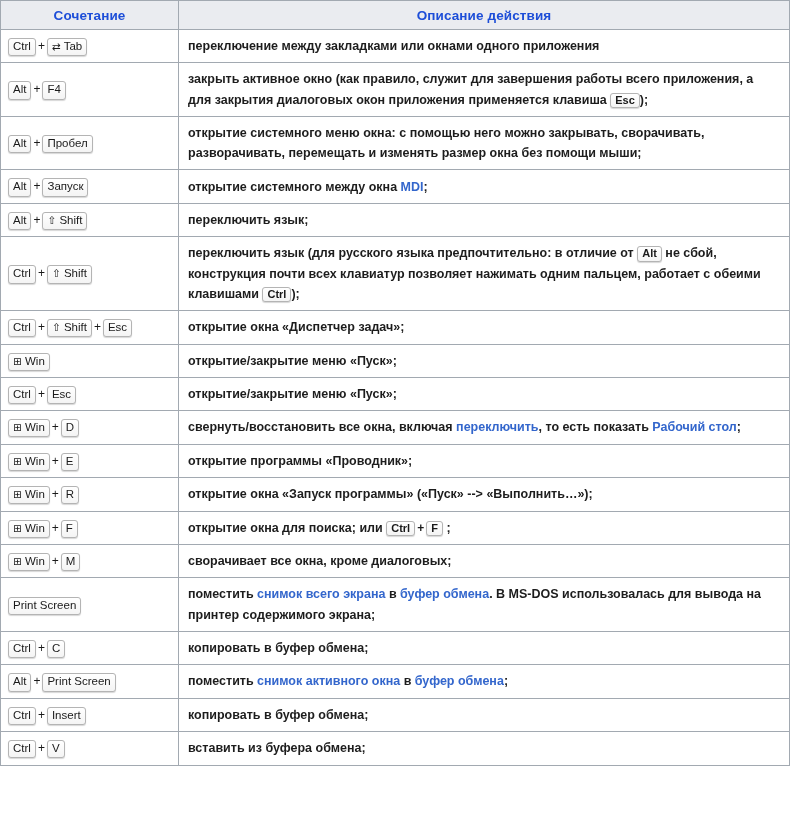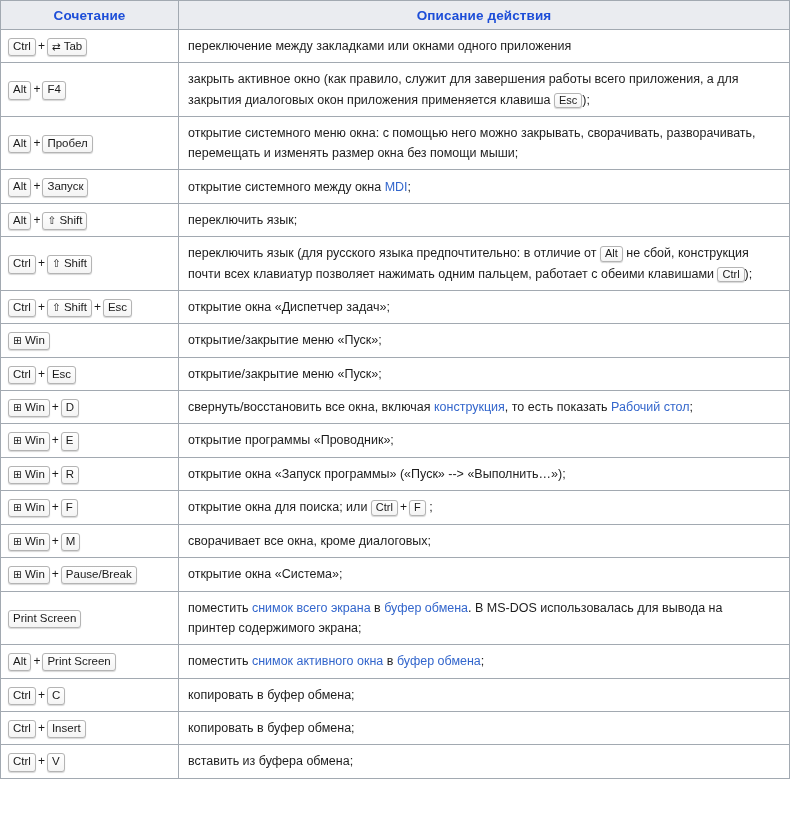--- a/index.html
+++ b/index.html
@@ -53,20 +53,21 @@
 
   table.shortcuts td.combo {
     white-space: nowrap;
     padding-left: 7px;
   }
 
   table.shortcuts td.desc {
     text-align: left;
     padding-left: 9px;
     padding-right: 18px;
+    font-weight: bold;
   }
 
   
   .kbd {
     display: inline-block;
     border: 1px solid #b4b4b4;
     border-radius: 3px;
     background: #fcfcfc;
     background-image: linear-gradient(to bottom, #ffffff 0%, #f4f4f4 100%);
     box-shadow: 0 1px 1px rgba(0,0,0,0.16);
@@ -147,53 +148,49 @@
       <tr>
         <td class="combo"><span class="kbd"><span class="glyph">⊞</span> Win</span></td>
         <td class="desc"><span>открытие/закрытие меню «Пуск»;</span></td>
       </tr>
       <tr>
         <td class="combo"><span class="kbd">Ctrl</span><span class="plus">+</span><span class="kbd">Esc</span></td>
         <td class="desc"><span>открытие/закрытие меню «Пуск»;</span></td>
       </tr>
       <tr>
         <td class="combo"><span class="kbd"><span class="glyph">⊞</span> Win</span><span class="plus">+</span><span class="kbd">D</span></td>
-        <td class="desc"><span>свернуть/восстановить все окна, включая </span><a class="lnk" href="#">конструкция</a><span>, то есть показать </span><a class="lnk" href="#">Рабочий стол</a><span>;</span></td>
+        <td class="desc"><span>свернуть/восстановить все окна, включая </span><a class="lnk" href="#">переключить</a><span>, то есть показать </span><a class="lnk" href="#">Рабочий стол</a><span>;</span></td>
       </tr>
       <tr>
         <td class="combo"><span class="kbd"><span class="glyph">⊞</span> Win</span><span class="plus">+</span><span class="kbd">E</span></td>
         <td class="desc"><span>открытие программы «Проводник»;</span></td>
       </tr>
       <tr>
         <td class="combo"><span class="kbd"><span class="glyph">⊞</span> Win</span><span class="plus">+</span><span class="kbd">R</span></td>
         <td class="desc"><span>открытие окна «Запуск программы» («Пуск» --&gt; «Выполнить…»);</span></td>
       </tr>
       <tr>
         <td class="combo"><span class="kbd"><span class="glyph">⊞</span> Win</span><span class="plus">+</span><span class="kbd">F</span></td>
         <td class="desc"><span>открытие окна для поиска; или </span><span class="kbd inline">Ctrl</span><span class="plus">+</span><span class="kbd inline">F</span><span> ;</span></td>
       </tr>
       <tr>
         <td class="combo"><span class="kbd"><span class="glyph">⊞</span> Win</span><span class="plus">+</span><span class="kbd">M</span></td>
         <td class="desc"><span>сворачивает все окна, кроме диалоговых;</span></td>
       </tr>
       <tr>
-        <td class="combo"><span class="kbd"><span class="glyph">⊞</span> Win</span><span class="plus">+</span><span class="kbd">Pause/Break</span></td>
-        <td class="desc"><span>открытие окна «Система»;</span></td>
-      </tr>
-      <tr>
         <td class="combo"><span class="kbd">Print Screen</span></td>
         <td class="desc"><span>поместить </span><a class="lnk" href="#">снимок всего экрана</a><span> в </span><a class="lnk" href="#">буфер обмена</a><span>. В MS-DOS использовалась для вывода на принтер содержимого экрана;</span></td>
       </tr>
       <tr>
+        <td class="combo"><span class="kbd">Ctrl</span><span class="plus">+</span><span class="kbd">C</span></td>
+        <td class="desc"><span>копировать в буфер обмена;</span></td>
+      </tr>
+      <tr>
         <td class="combo"><span class="kbd">Alt</span><span class="plus">+</span><span class="kbd">Print Screen</span></td>
         <td class="desc"><span>поместить </span><a class="lnk" href="#">снимок активного окна</a><span> в </span><a class="lnk" href="#">буфер обмена</a><span>;</span></td>
-      </tr>
-      <tr>
-        <td class="combo"><span class="kbd">Ctrl</span><span class="plus">+</span><span class="kbd">C</span></td>
-        <td class="desc"><span>копировать в буфер обмена;</span></td>
       </tr>
       <tr>
         <td class="combo"><span class="kbd">Ctrl</span><span class="plus">+</span><span class="kbd">Insert</span></td>
         <td class="desc"><span>копировать в буфер обмена;</span></td>
       </tr>
       <tr>
         <td class="combo"><span class="kbd">Ctrl</span><span class="plus">+</span><span class="kbd">V</span></td>
         <td class="desc"><span>вставить из буфера обмена;</span></td>
       </tr>
     </tbody>

